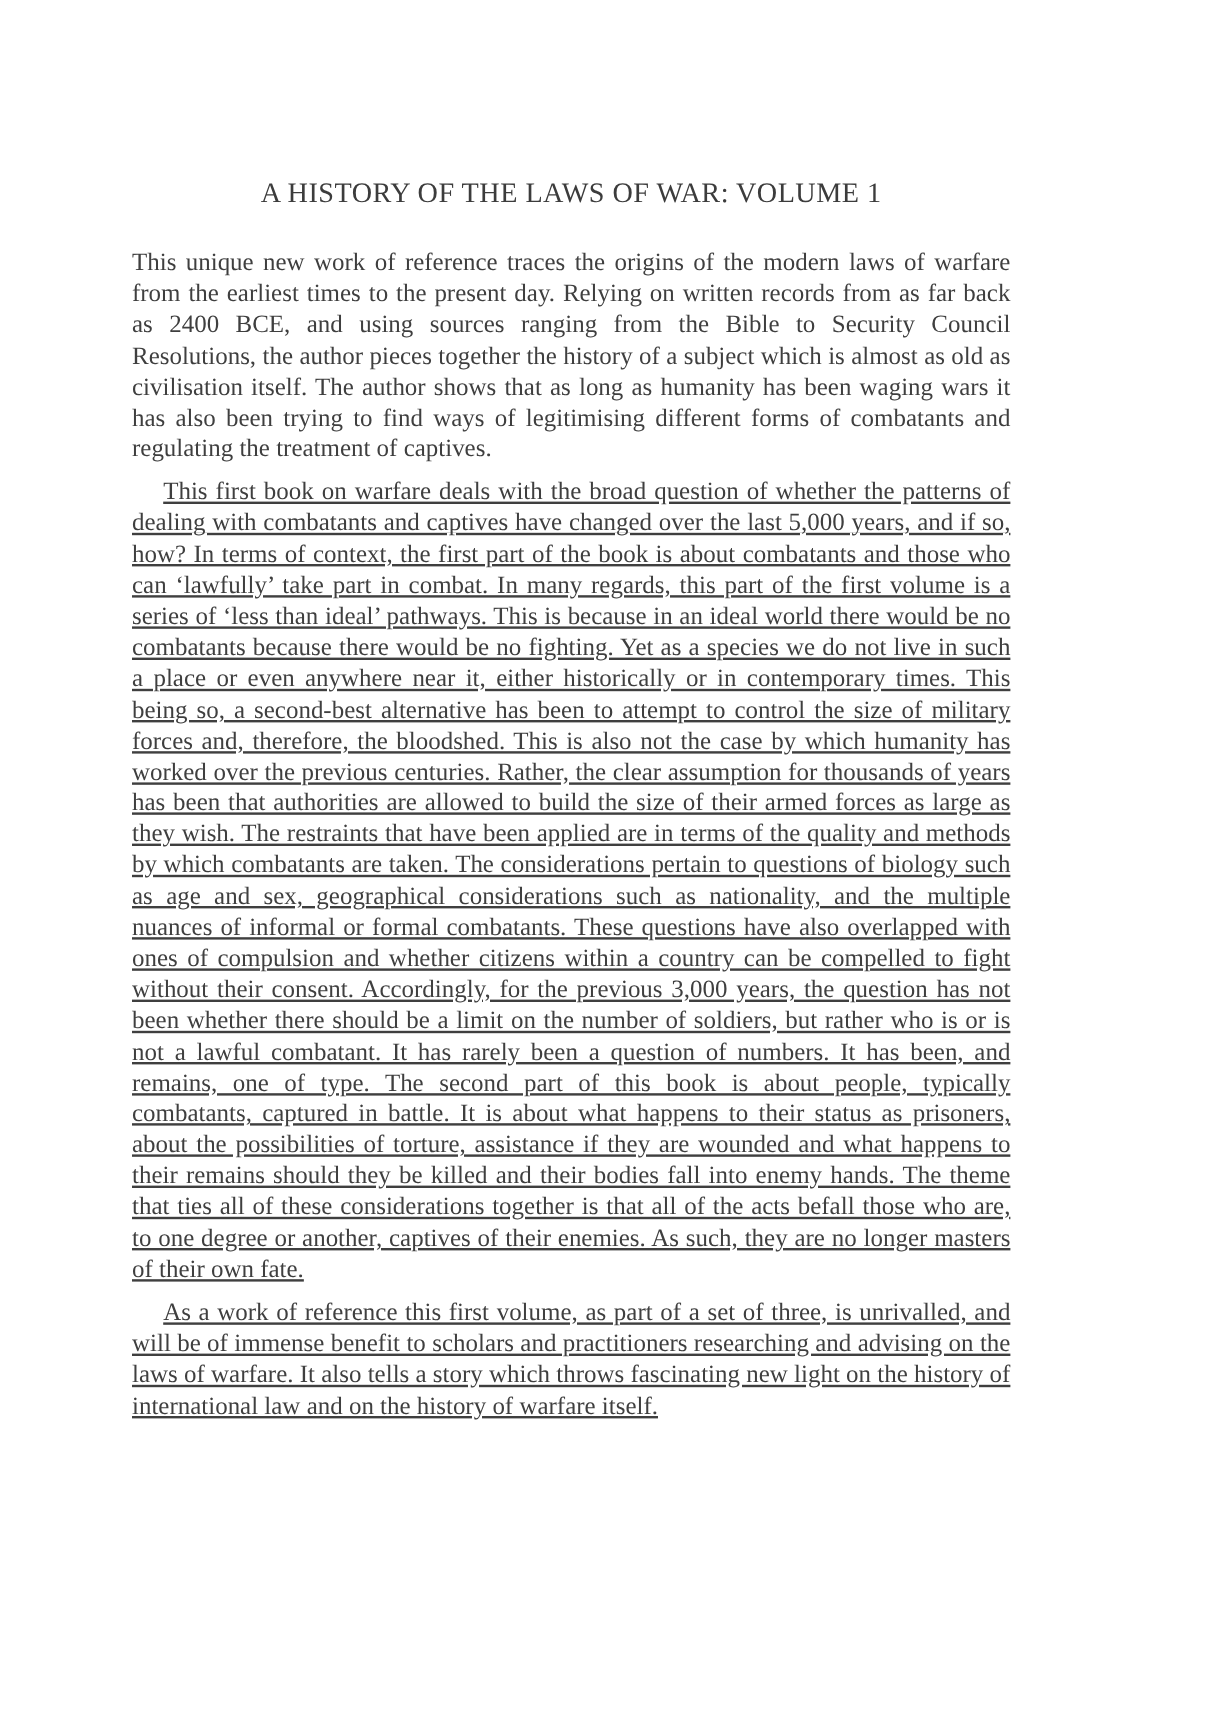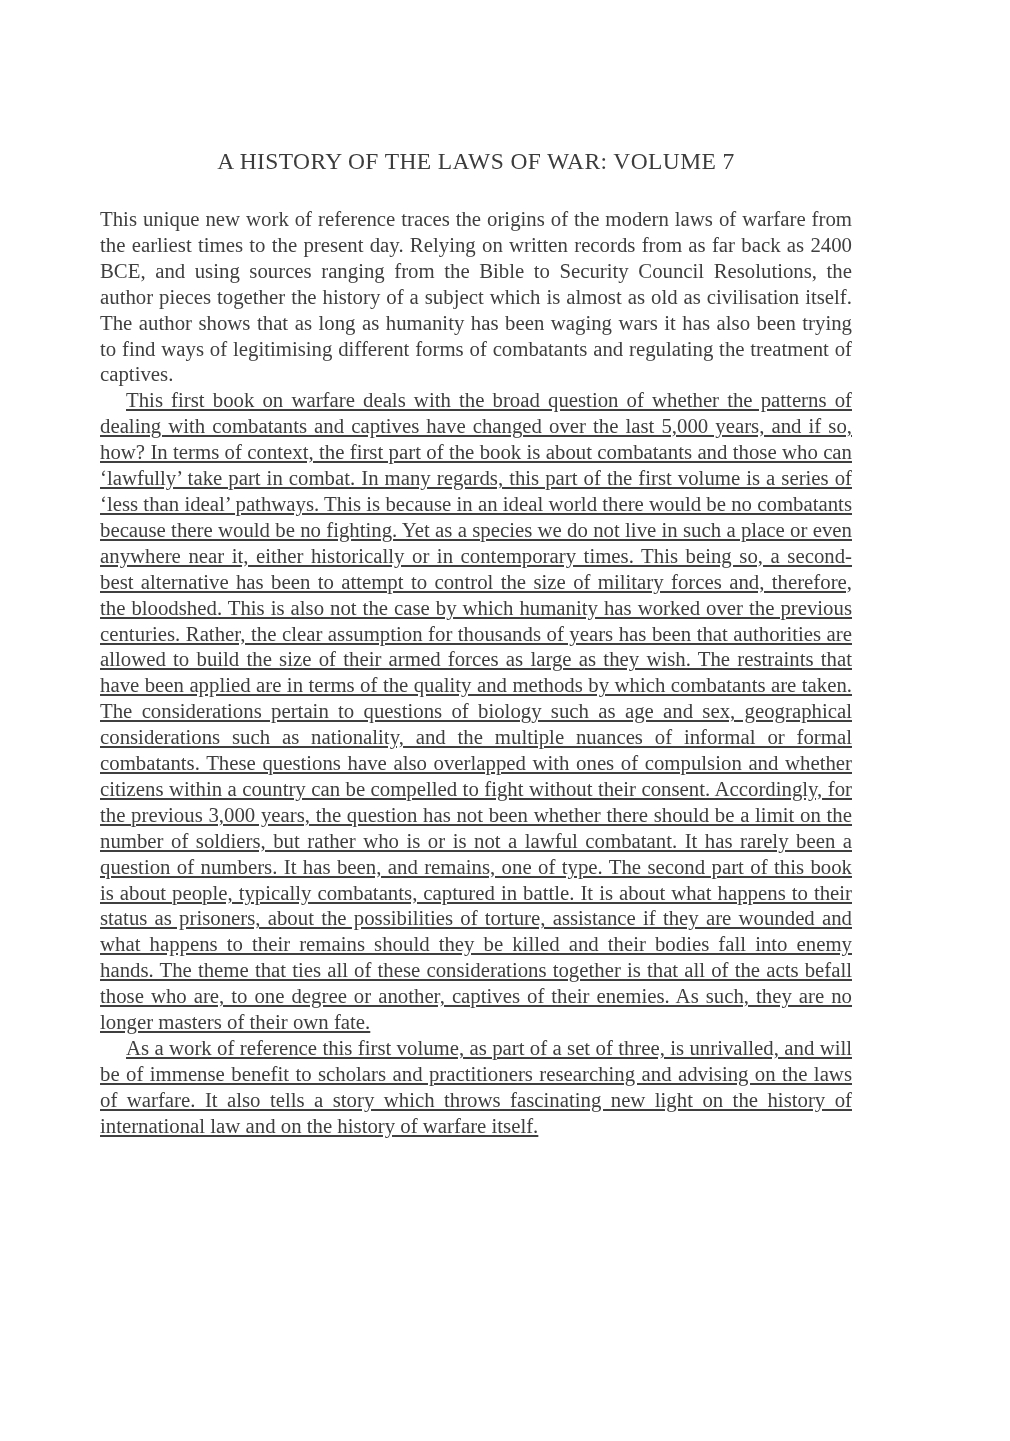--- a/index.html
+++ b/index.html
@@ -25,36 +25,36 @@
   .doc-title {
     margin: 0 0 31px 0;
     text-align: center;
     font-size: 23.5px;
     font-weight: normal;
     letter-spacing: 0.4px;
     color: #3c3c3c;
     white-space: nowrap;
   }
   .doc-body p {
-    margin: 0;
+    margin: 10px;
     text-align: justify;
     font-size: 20.8px;
     line-height: 25.9px;
     color: #3f3f3f;
   }
   .doc-body p.indent {
     text-indent: 26px;
     text-decoration: underline;
   }
 </style>
 </head>
 <body>
 
 <div class="page">
   <div class="text-column">
-    <h1 class="doc-title">A HISTORY OF THE LAWS OF WAR: VOLUME 7</h1>
+    <h1 class="doc-title">A HISTORY OF THE LAWS OF WAR: VOLUME 1</h1>
     <div class="doc-body">
       <p>This unique new work of reference traces the origins of the modern laws of warfare from the earliest times to the present day. Relying on written records from as far back as 2400 BCE, and using sources ranging from the Bible to Security Council Resolutions, the author pieces together the history of a subject which is almost as old as civilisation itself. The author shows that as long as humanity has been waging wars it has also been trying to find ways of legitimising different forms of combatants and regulating the treatment of captives.</p>
       <p class="indent">This first book on warfare deals with the broad question of whether the patterns of dealing with combatants and captives have changed over the last 5,000 years, and if so, how? In terms of context, the first part of the book is about combatants and those who can ‘lawfully’ take part in combat. In many regards, this part of the first volume is a series of ‘less than ideal’ pathways. This is because in an ideal world there would be no combatants because there would be no fighting. Yet as a species we do not live in such a place or even anywhere near it, either historically or in contemporary times. This being so, a second-best alternative has been to attempt to control the size of military forces and, therefore, the bloodshed. This is also not the case by which humanity has worked over the previous centuries. Rather, the clear assumption for thousands of years has been that authorities are allowed to build the size of their armed forces as large as they wish. The restraints that have been applied are in terms of the quality and methods by which combatants are taken. The considerations pertain to questions of biology such as age and sex, geographical considerations such as nationality, and the multiple nuances of informal or formal combatants. These questions have also overlapped with ones of compulsion and whether citizens within a country can be compelled to fight without their consent. Accordingly, for the previous 3,000 years, the question has not been whether there should be a limit on the number of soldiers, but rather who is or is not a lawful combatant. It has rarely been a question of numbers. It has been, and remains, one of type. The second part of this book is about people, typically combatants, captured in battle. It is about what happens to their status as prisoners, about the possibilities of torture, assistance if they are wounded and what happens to their remains should they be killed and their bodies fall into enemy hands. The theme that ties all of these considerations together is that all of the acts befall those who are, to one degree or another, captives of their enemies. As such, they are no longer masters of their own fate.</p>
       <p class="indent">As a work of reference this first volume, as part of a set of three, is unrivalled, and will be of immense benefit to scholars and practitioners researching and advising on the laws of warfare. It also tells a story which throws fascinating new light on the history of international law and on the history of warfare itself.</p>
     </div>
   </div>
 </div>
 
 </body></html>

